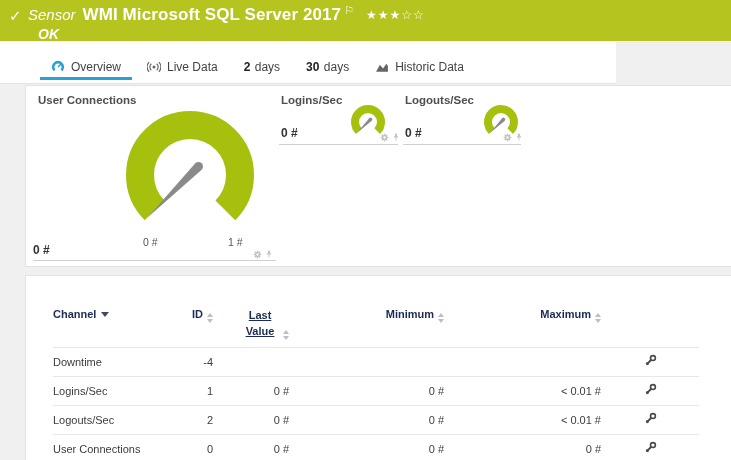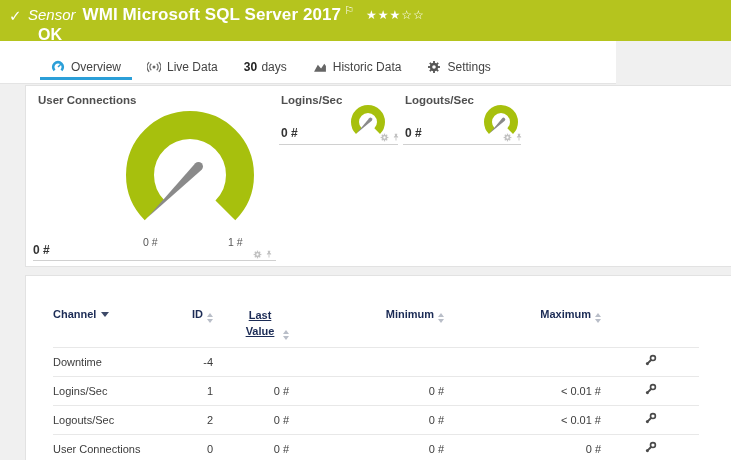--- a/index.html
+++ b/index.html
@@ -13,21 +13,21 @@
   .topbar{
     position:absolute;left:0;top:0;width:731px;height:41px;
     background:#b5c41e;color:#fff;
   }
   .topbar .check{position:absolute;left:9px;top:7px;font-size:15px;font-weight:bold;}
   .titlerow{position:absolute;left:28px;top:5px;display:flex;align-items:baseline;white-space:nowrap;}
   .sensor-label{font-style:italic;font-size:15px;font-weight:normal;}
   .sensor-title{font-size:17px;font-weight:bold;margin-left:7px;letter-spacing:.1px;}
   .flag{font-size:11px;margin-left:3px;position:relative;top:-6px;}
   .stars{font-size:12px;margin-left:12px;letter-spacing:1px;position:relative;top:-1px;}
-  .ok-label{position:absolute;left:38px;top:26px;font-size:16px;font-weight:bold;}
+  .ok-label{position:absolute;left:38px;top:26px;font-size:14px;font-weight:bold;font-style:italic;}
   
   .tabbar{
     position:absolute;left:0;top:41px;width:616px;height:43px;background:#fff;
     border-bottom:1px solid #e4e4e4;box-sizing:border-box;
     display:flex;align-items:center;padding:10px 6px 0 38px;
   }
   .tab{
     position:relative;height:100%;display:flex;align-items:center;gap:5px;
     padding:0 13px;font-size:12px;color:#444;cursor:pointer;white-space:nowrap;
   }
@@ -102,40 +102,30 @@
   </div>
   <div class="tab">
     <svg width="14" height="14" viewBox="0 0 13 13">
       <circle cx="6.5" cy="6.5" r="1.4" fill="#666"></circle>
       <path d="M 4 3.5 A 4 4 0 0 0 4 9.5 M 2 2 A 6.3 6.3 0 0 0 2 11" fill="none" stroke="#666" stroke-width="1.1"></path>
       <path d="M 9 3.5 A 4 4 0 0 1 9 9.5 M 11 2 A 6.3 6.3 0 0 1 11 11" fill="none" stroke="#666" stroke-width="1.1"></path>
     </svg>
     <span><span class="num"></span><span>Live Data</span></span>
   </div>
   <div class="tab">
+    <span><span class="num">2</span> <span>days</span></span>
+  </div>
+  <div class="tab">
     <span><span class="num">30</span> <span>days</span></span>
   </div>
   <div class="tab">
     <svg width="14" height="14" viewBox="0 0 13 13">
       <path d="M 1 11 L 4.5 4.5 L 7.5 8 L 10.5 3.5 L 12 5.5 L 12 11 Z" fill="#666"></path>
     </svg>
     <span><span class="num"></span><span>Historic Data</span></span>
-  </div>
-  <div class="tab">
-    <svg width="14" height="14" viewBox="0 0 14 14">
-      <g stroke="#555" stroke-width="1.8">
-        <line x1="7" y1="1" x2="7" y2="13"></line>
-          <line x1="1" y1="7" x2="13" y2="7"></line>
-        <line x1="2.8" y1="2.8" x2="11.2" y2="11.2"></line>
-          <line x1="11.2" y1="2.8" x2="2.8" y2="11.2"></line>
-      </g>
-      <circle cx="7" cy="7" r="4.2" fill="#555"></circle>
-        <circle cx="7" cy="7" r="1.8" fill="#fff"></circle>
-    </svg>
-    <span><span class="num"></span><span>Settings</span></span>
   </div>
 </div>
 
 <div class="card" id="gauges-card">
 
   <div class="g-title" style="left:12px;top:8px;">User Connections</div>
   <svg style="position:absolute;left:98px;top:23px;" width="132" height="114" viewBox="0 0 132 114">
     <path d="M 30.64 101.36 A 50 50 0 1 1 101.36 101.36" fill="none" stroke="#a7c00d" stroke-width="28"></path>
     <path d="M 54 61.5 A 4.5 4.5 0 0 0 54 70.5 L 126 66 Z" fill="#8a8a8a" transform="rotate(135 66 66)"></path>
   </svg>

